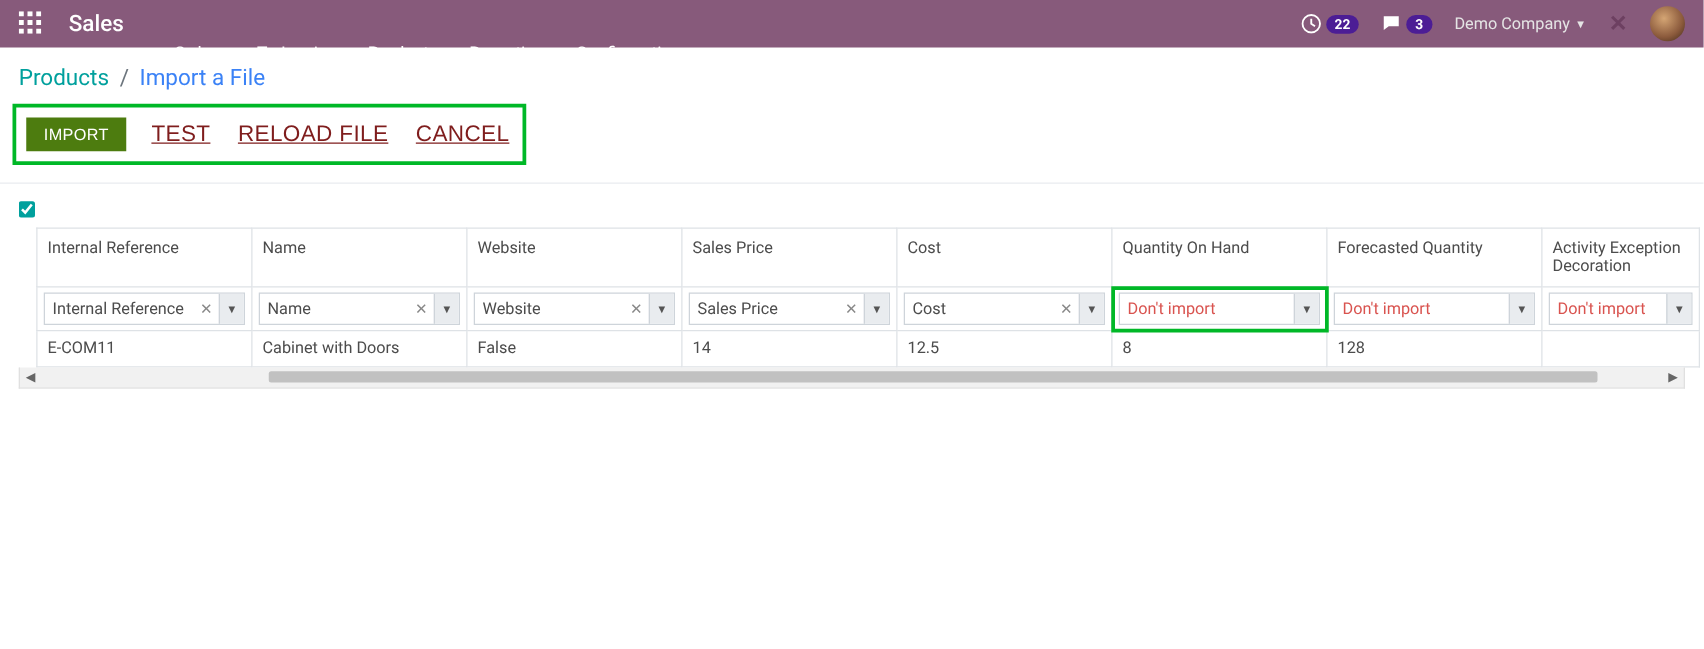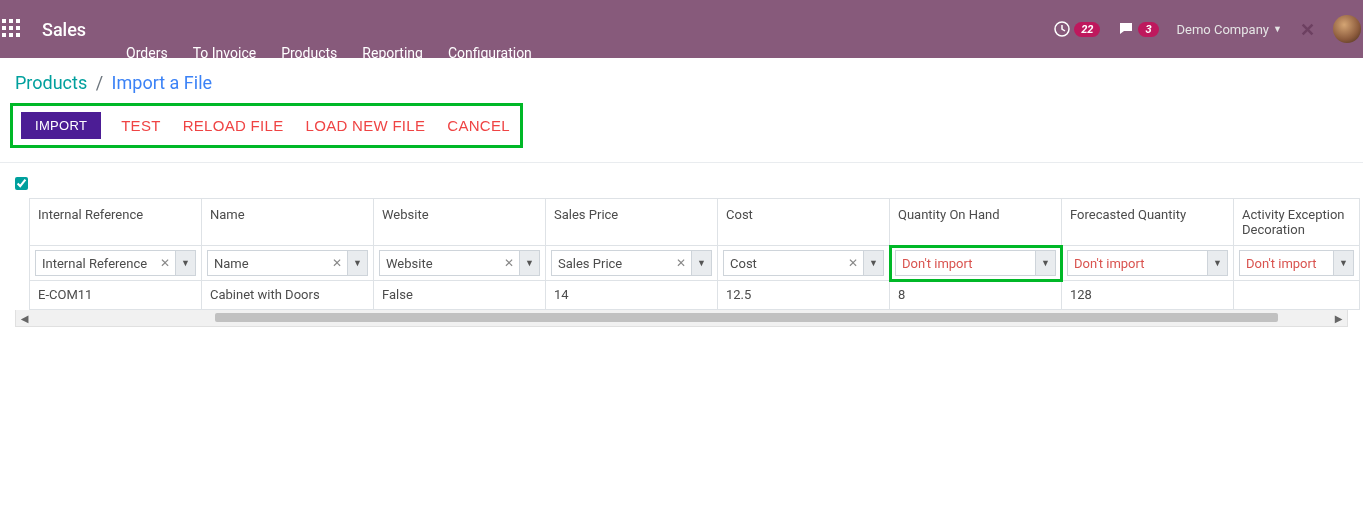--- a/index.html
+++ b/index.html
@@ -1,43 +1,43 @@
 <!DOCTYPE html>
 <html><head>
 <meta charset="utf-8">
 <style>
 * { margin: 0; padding: 0; box-sizing: border-box; }
 body { font-family: -apple-system, BlinkMacSystemFont, "Segoe UI", Roboto, Arial, sans-serif; font-size: 13px; color: #4c4c4c; background: #fff; }
 
 
-.navbar { background: #875a7b; height: 58px; display: flex; align-items: center; padding: 0 2px; color: #fff; }
+.navbar { background: #875a7b; height: 38px; display: flex; align-items: center; padding: 0 15px; color: #fff; }
 .apps-icon { width: 20px; height: 20px; margin-right: 20px; cursor: pointer; display: inline-flex; }
 .apps-icon svg { width: 18px; height: 18px; }
 .brand { font-size: 18px; font-weight: 500; margin-right: 40px; color: #fff; }
 .nav-links { display: flex; gap: 25px; flex: 1; margin-top: 48px; }
 .nav-link { color: #fff; font-size: 14px; cursor: pointer; }
 .nav-right { display: flex; align-items: center; gap: 18px; }
 .badge-item { display: flex; align-items: center; gap: 4px; cursor: pointer; }
 .badge-item .icon { width: 16px; height: 16px; }
-.badge { background: #be185d; color: #fff; border-radius: 8px; padding: 1px 7px; font-size: 11px; font-weight: bold; font-style: italic; }
+.badge { background: #4c1d95; color: #fff; border-radius: 8px; padding: 1px 7px; font-size: 11px; font-weight: bold; }
 .company-sel { color: #e5e5e5; cursor: pointer; display: flex; align-items: center; gap: 4px; }
 .close-x { color: #6d4061; font-size: 18px; font-weight: bold; cursor: pointer; }
 .avatar { width: 28px; height: 28px; border-radius: 50%; background: radial-gradient(circle at 40% 35%, #d4a574 0%, #8b5a3c 60%, #3d2817 100%); cursor: pointer; }
 
 
 .breadcrumb { padding: 14px 15px 10px; font-size: 18px; }
 .breadcrumb a { color: #00a09d; text-decoration: none; }
 .breadcrumb .sep { color: #6c757d; margin: 0 4px; }
 .breadcrumb .current { color: #3b82f6; }
 
 
 .btn-row-wrap { padding: 0 10px 14px; border-bottom: 1px solid #e9ecef; }
 .btn-row { display: inline-flex; align-items: center; gap: 18px; padding: 5px 8px; border: 3px solid #00b827; }
-.btn-primary { background: #4c1d95; color: #fff; border: none; padding: 6px 14px; font-size: 13px; font-weight: 500; cursor: pointer; letter-spacing: 0.3px; }
-.btn-link { background: none; border: none; color: #ef4444; font-size: 15px; font-weight: 500; cursor: pointer; padding: 6px 2px; letter-spacing: 0.3px; }
+.btn-primary { background: #4d7c0f; color: #fff; border: none; padding: 6px 14px; font-size: 13px; font-weight: 500; cursor: pointer; letter-spacing: 0.3px; }
+.btn-link { background: none; border: none; color: #7f1d1d; font-size: 18px; font-weight: 500; cursor: pointer; padding: 6px 2px; letter-spacing: 0.3px; text-decoration: underline; }
 
 
 .section { padding: 14px 15px 8px; }
 .section h2 { font-size: 18px; font-weight: 400; color: #4c4c4c; margin-bottom: 8px; }
 .checkline { display: flex; align-items: center; gap: 6px; color: #6c757d; font-size: 13px; }
 .checkline input { accent-color: #00a09d; }
 
 
 .tbl { border: 1px solid #dee2e6; margin: 0 29px; border-collapse: collapse; width: 1330px; table-layout: fixed; }
 .tbl th, .tbl td { border: 1px solid #dee2e6; padding: 6px 8px; text-align: left; font-weight: 400; font-size: 13px; vertical-align: top; height: 29px; }
@@ -118,21 +118,20 @@
   <a href="#">Products</a>
   <span class="sep">/</span>
   <span class="current">Import a File</span>
 </div>
 
 <div class="btn-row-wrap">
   <div class="btn-row">
     <button class="btn-primary">IMPORT</button>
     <button class="btn-link">TEST</button>
     <button class="btn-link">RELOAD FILE</button>
-    <button class="btn-link">LOAD NEW FILE</button>
     <button class="btn-link">CANCEL</button>
   </div>
 </div>
 
 <div class="section">
   <label class="checkline">
     <input type="checkbox" checked="" style="">
   </label>
 </div>
 

